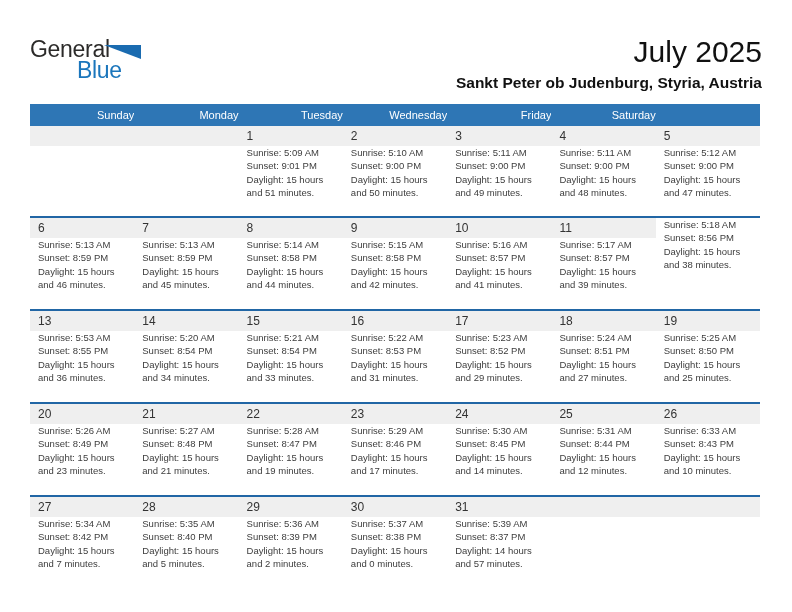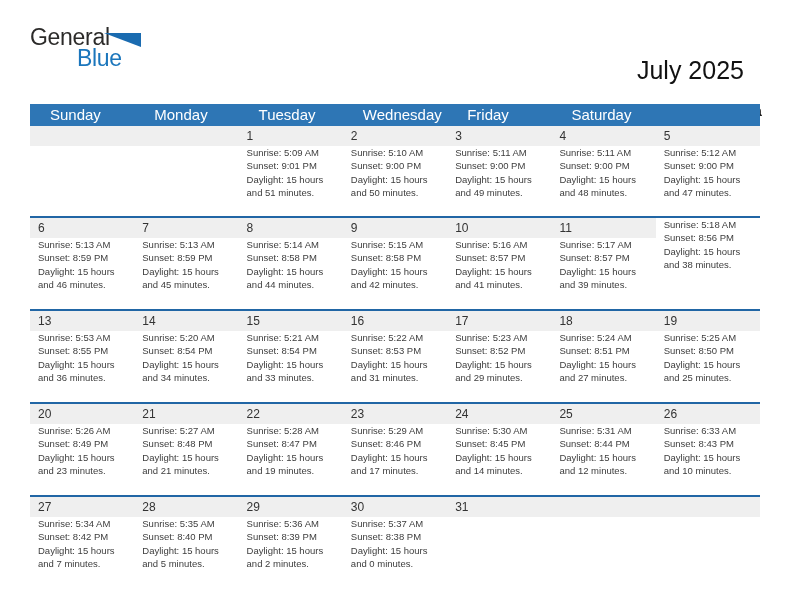--- a/index.html
+++ b/index.html
@@ -1,33 +1,33 @@
 <!DOCTYPE html>
 <html><head>
 <meta charset="utf-8">
 <style>
   html,body{margin:0;padding:0;background:#fff;}
   .page{position:relative;width:792px;height:612px;background:#ffffff;overflow:hidden;
         font-family:"Liberation Sans",sans-serif;-webkit-font-smoothing:antialiased;}
 
   
-  .logo{position:absolute;left:30px;top:24px;width:140px;height:50px;}
+  .logo{position:absolute;left:30px;top:36px;width:140px;height:50px;}
   .logo-general{position:absolute;left:0;top:0;font-size:23px;color:#2b2a29;letter-spacing:-0.3px;}
   .logo-triangle{position:absolute;left:74px;top:9px;width:37px;height:14px;background:#1a6bb0;
                  clip-path:polygon(0 0,100% 0,100% 100%);}
   .logo-blue{position:absolute;left:47px;top:21px;font-size:23px;color:#1b76bc;letter-spacing:-0.3px;}
 
   .titles{position:absolute;right:30px;top:38px;text-align:right;}
-  .title{margin:18px;font-size:25px;font-weight:400;color:#111;line-height:28px;}
+  .title{margin:0;font-size:30px;font-weight:400;color:#111;line-height:28px;}
   .subtitle{margin:8px 0 0 0;font-size:15.5px;font-weight:700;color:#111;line-height:18px;}
 
   
   .calendar{position:absolute;left:30px;top:104px;width:730px;}
   .dow-row{display:grid;grid-template-columns:repeat(7,1fr);background:#2e76b5;height:22px;}
-  .dow-cell{color:#ffffff;font-size:15px;line-height:22px;padding-left:20px;overflow:hidden;white-space:nowrap;}
+  .dow-cell{color:#ffffff;font-size:11px;line-height:22px;padding-left:20px;overflow:hidden;white-space:nowrap;text-align:right;}
 
   .week{display:grid;grid-template-columns:repeat(7,1fr);height:91px;border-top:2px solid #2166a5;}
   .week.first{border-top:none;height:90px;}
   .cell{overflow:hidden;}
   .num{height:20px;background:#efefef;font-size:12px;line-height:20px;padding-left:8px;color:#333;}
   .details{padding:0 5px 0 8px;font-size:9.5px;line-height:13.4px;color:#3d3d3d;}
   .details div{white-space:nowrap;}
 </style>
 </head>
 <body>
@@ -346,20 +346,26 @@
             <div class="num">30</div>
             <div class="details">
               <div>Sunrise: 5:37 AM</div>
               <div>Sunset: 8:38 PM</div>
               <div>Daylight: 15 hours</div>
               <div>and 0 minutes.</div>
             </div>
           </div>
           <div class="cell">
             <div class="num">31</div>
+            <div class="details">
+              <div>Sunrise: 5:39 AM</div>
+              <div>Sunset: 8:37 PM</div>
+              <div>Daylight: 14 hours</div>
+              <div>and 57 minutes.</div>
+            </div>
           </div>
           <div class="cell">
             <div class="num"></div>
             <div class="details">
               <div></div>
               <div></div>
               <div></div>
               <div></div>
             </div>
           </div>

